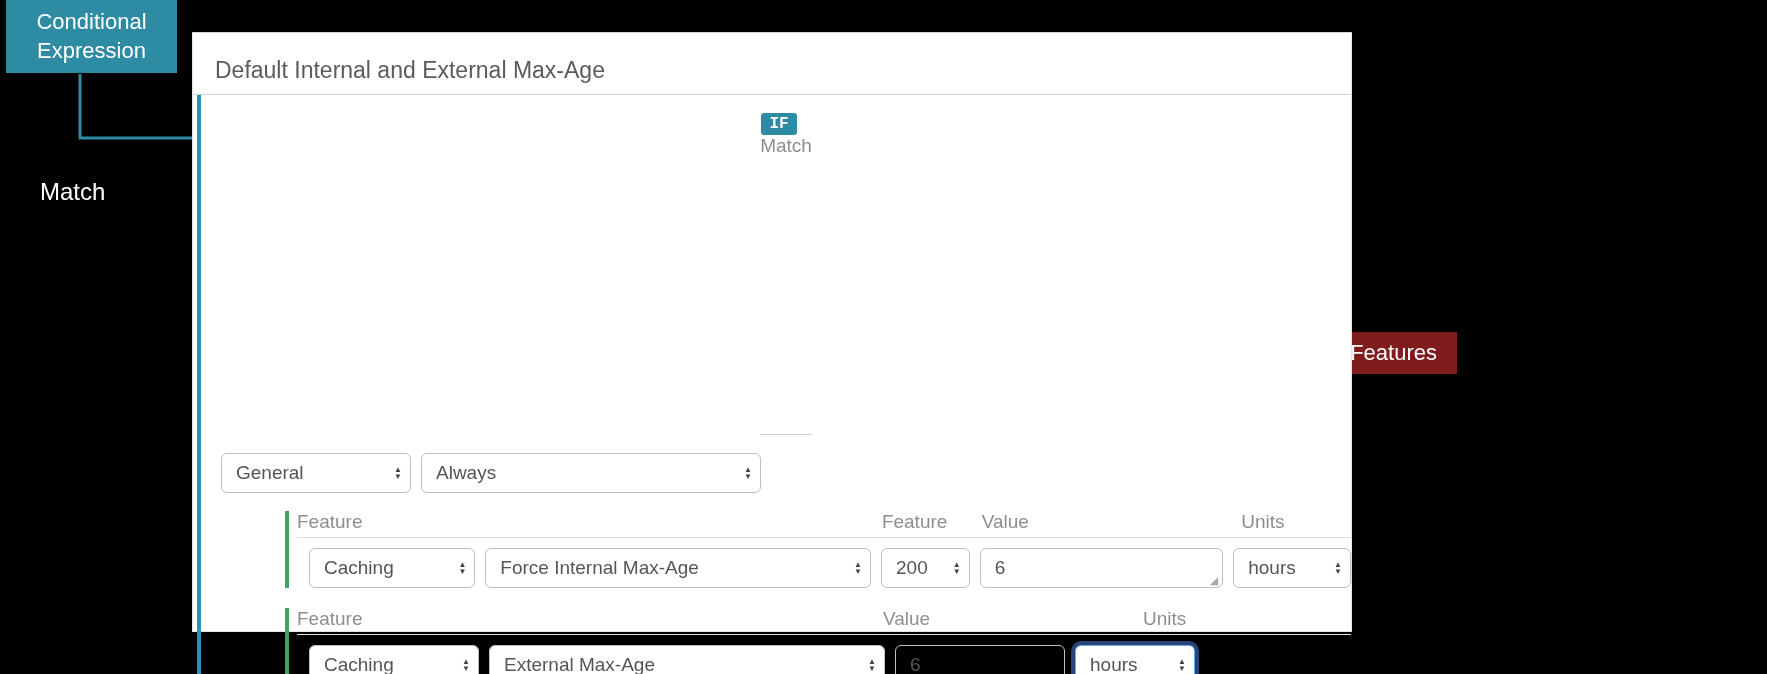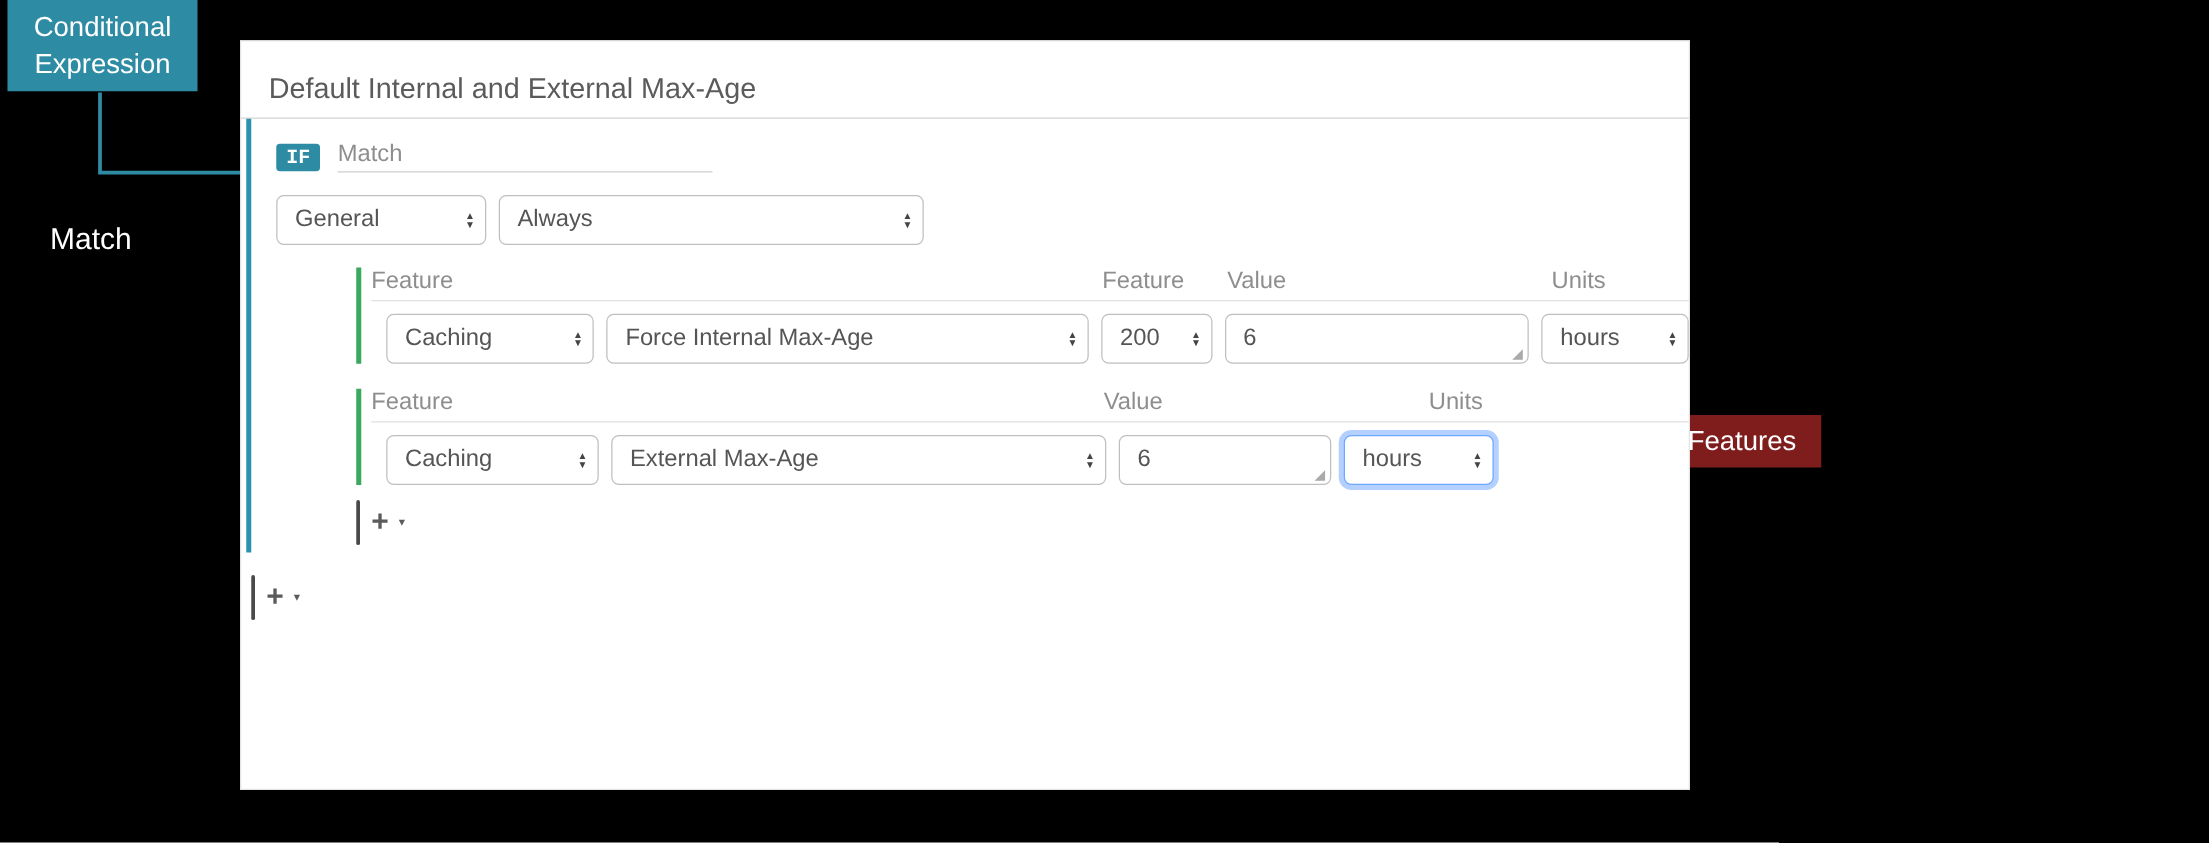--- a/index.html
+++ b/index.html
@@ -31,20 +31,21 @@
     border-bottom: 1px solid #d3d3d3;
   }
   .title {
     font-size: 23px;
     color: #5b5b5b;
   }
   .if-row {
     padding: 18px 0 6px 14px;
     display: flex;
     align-items: center;
+    flex-direction: column;
   }
   .if-badge {
     background: #2d8ba3;
     color: #fff;
     font-family: "Courier New", monospace;
     font-weight: bold;
     font-size: 16px;
     padding: 2px 8px;
     border-radius: 3px;
     margin-right: 14px;
@@ -81,21 +82,21 @@
     right: 8px;
     top: 50%;
     transform: translateY(-50%);
     font-size: 10px;
     color: #444;
     line-height: 7px;
     text-align: center;
   }
   .caret::before { content: "▲"; display:block; font-size:8px;}
   .caret::after  { content: "▼"; display:block; font-size:8px;}
-  .match-col-1 { width: 168px; text-align: center; }
+  .match-col-1 { width: 190px; text-align: center; }
   .match-col-2 { width: 340px; }
 
   
   .if-block {
     position: relative;
     margin-left: 0;
     padding-left: 14px;
   }
   .teal-bar {
     position: absolute;
@@ -205,21 +206,21 @@
     position: absolute;
     color: #fff;
     font-size: 22px;
     text-align: center;
   }
   .callout-box {
     background: #2d8ba3;
     padding: 8px 14px;
     line-height: 1.3;
   }
-  .callout-cond { left: 6px; top: 0; width: 152px; }
+  .callout-cond { left: 6px; top: 0; width: 171px; }
   .callout-match {
     left: 40px; top: 178px;
     color: #fff;
     font-size: 24px;
   }
   .callout-feat {
     right: 310px; top: 332px;
     background: #7f1d1d;
     color:#fff;
     padding: 8px 20px;

